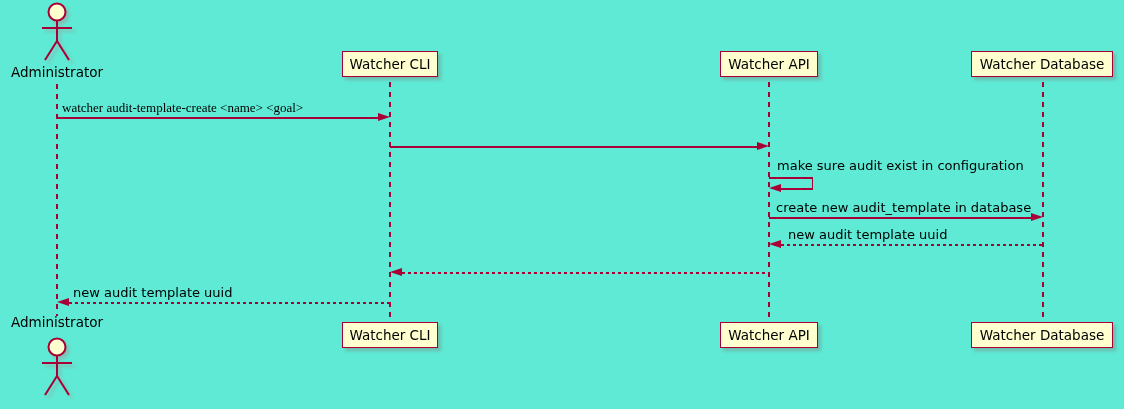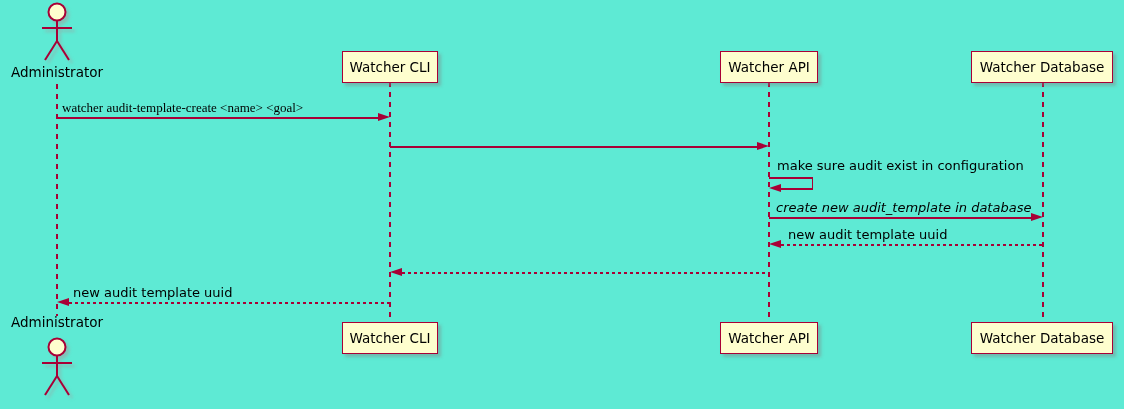--- a/index.html
+++ b/index.html
@@ -8,21 +8,21 @@
     background:#5eead4; overflow:hidden;
     font-family:"DejaVu Sans", sans-serif; color:#000;padding-left:19px;
   }
   
   .lifeline {
     position:absolute; width:1.6px;
     background:repeating-linear-gradient(to bottom,#A80036 0 5px,transparent 5px 10px);
   }
   
   .pbox {
-    position:absolute; height:32px; box-sizing:border-box;
+    position:absolute; height:26px; box-sizing:border-box;
     background:#FEFECE; border:1.8px solid #A80036;
     box-shadow:3px 3px 3px rgba(130,130,130,.45);
     display:flex; align-items:center; justify-content:center;
     font-size:13.5px; white-space:nowrap;
   }
   
   .msg-line { position:absolute; height:1.5px; background:#A80036; }
   .msg-line.dashed {
     background:repeating-linear-gradient(to right,#A80036 0 3px,transparent 3px 6px);
   }
@@ -88,21 +88,21 @@
 
   <div class="msg-line" style="left:390px;top:146px;width:368px;"></div>
   <div class="arrow-r" style="left:757px;top:142px;"></div>
 
   <div class="msg-label" style="left:777px;top:158px;">make sure audit exist in configuration</div>
   <div class="msg-line" style="left:769px;top:177px;width:44px;"></div>
   <div class="vseg" style="left:811.5px;top:177px;height:12px;"></div>
   <div class="msg-line" style="left:780px;top:188px;width:33px;"></div>
   <div class="arrow-l" style="left:769px;top:184px;"></div>
 
-  <div class="msg-label" style="left:776px;top:200px;font-style:italic;">create new audit_template in database</div>
+  <div class="msg-label" style="left:776px;top:200px;">create new audit_template in database</div>
   <div class="msg-line" style="left:769px;top:217px;width:263px;"></div>
   <div class="arrow-r" style="left:1031px;top:213px;"></div>
 
   <div class="msg-label" style="left:788px;top:227px;">new audit template uuid</div>
   <div class="msg-line dashed" style="left:781px;top:244px;width:262px;"></div>
   <div class="arrow-l" style="left:769px;top:240px;"></div>
 
   <div class="msg-line dashed" style="left:402px;top:272px;width:367px;"></div>
   <div class="arrow-l" style="left:390px;top:268px;"></div>
 

